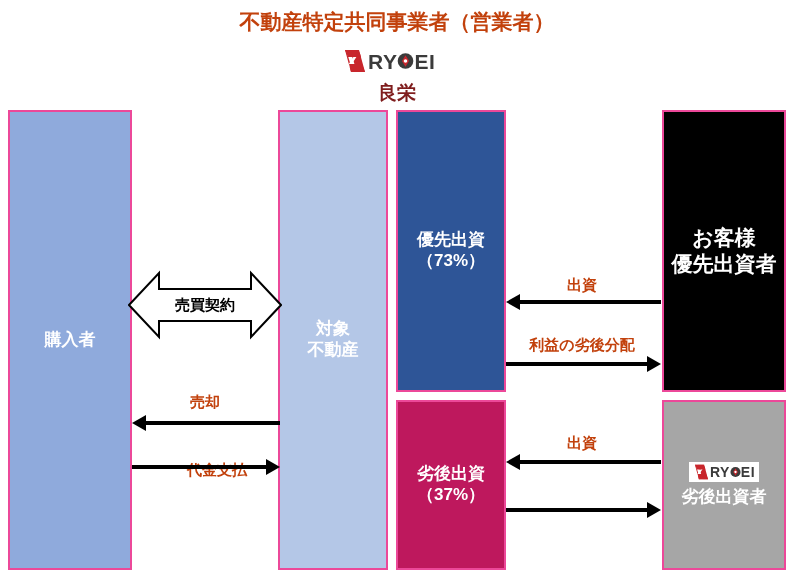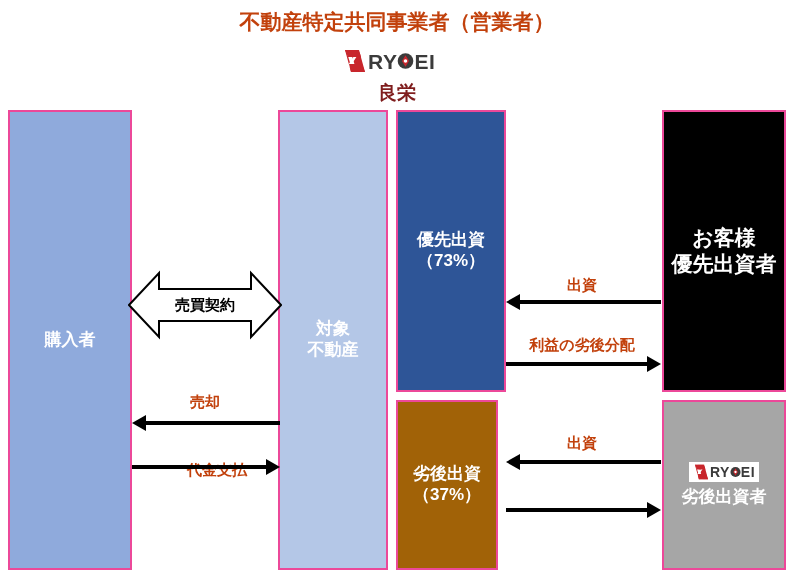--- a/index.html
+++ b/index.html
@@ -81,21 +81,21 @@
     color: #ffffff;
     font-weight: bold;
     text-align: center;
     line-height: 1.22;
   }
   .box .ln { display: block; white-space: nowrap; }
 
   #box-buyer      { left: 8px;   top: 110px; width: 124px; height: 460px; background: #8FAADC; font-size: 17px; }
   #box-property   { left: 278px; top: 110px; width: 110px; height: 460px; background: #B4C7E7; font-size: 17px; }
   #box-senior     { left: 396px; top: 110px; width: 110px; height: 282px; background: #2E5597; font-size: 17px; }
-  #box-junior     { left: 396px; top: 400px; width: 102px; height: 170px; background: #a16207; font-size: 17px; }
+  #box-junior     { left: 396px; top: 400px; width: 110px; height: 170px; background: #be185d; font-size: 17px; }
   #box-customer   { left: 662px; top: 110px; width: 124px; height: 282px; background: #000000; font-size: 21px; }
   #box-juniorinv  { left: 662px; top: 400px; width: 124px; height: 170px; background: #A6A6A6; font-size: 17px; }
 
   
   .inbox-logo {
     background: #ffffff;
     padding: 2px 4px;
     display: flex;
     align-items: center;
     margin-bottom: 5px;

